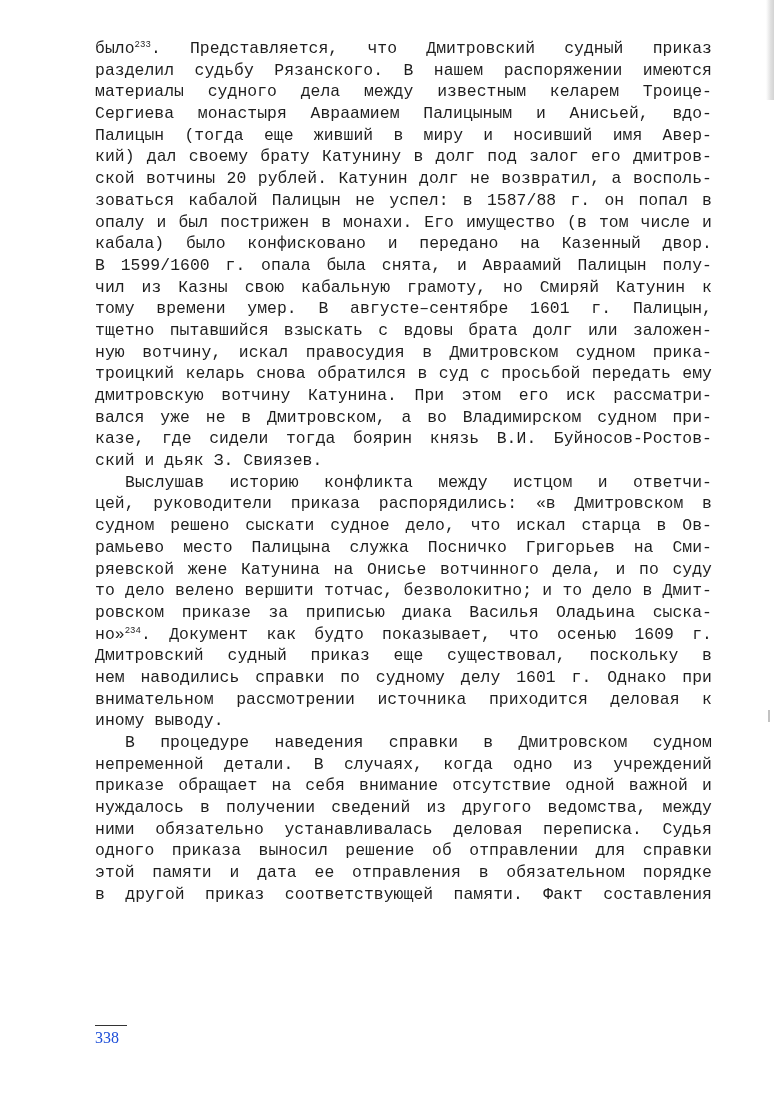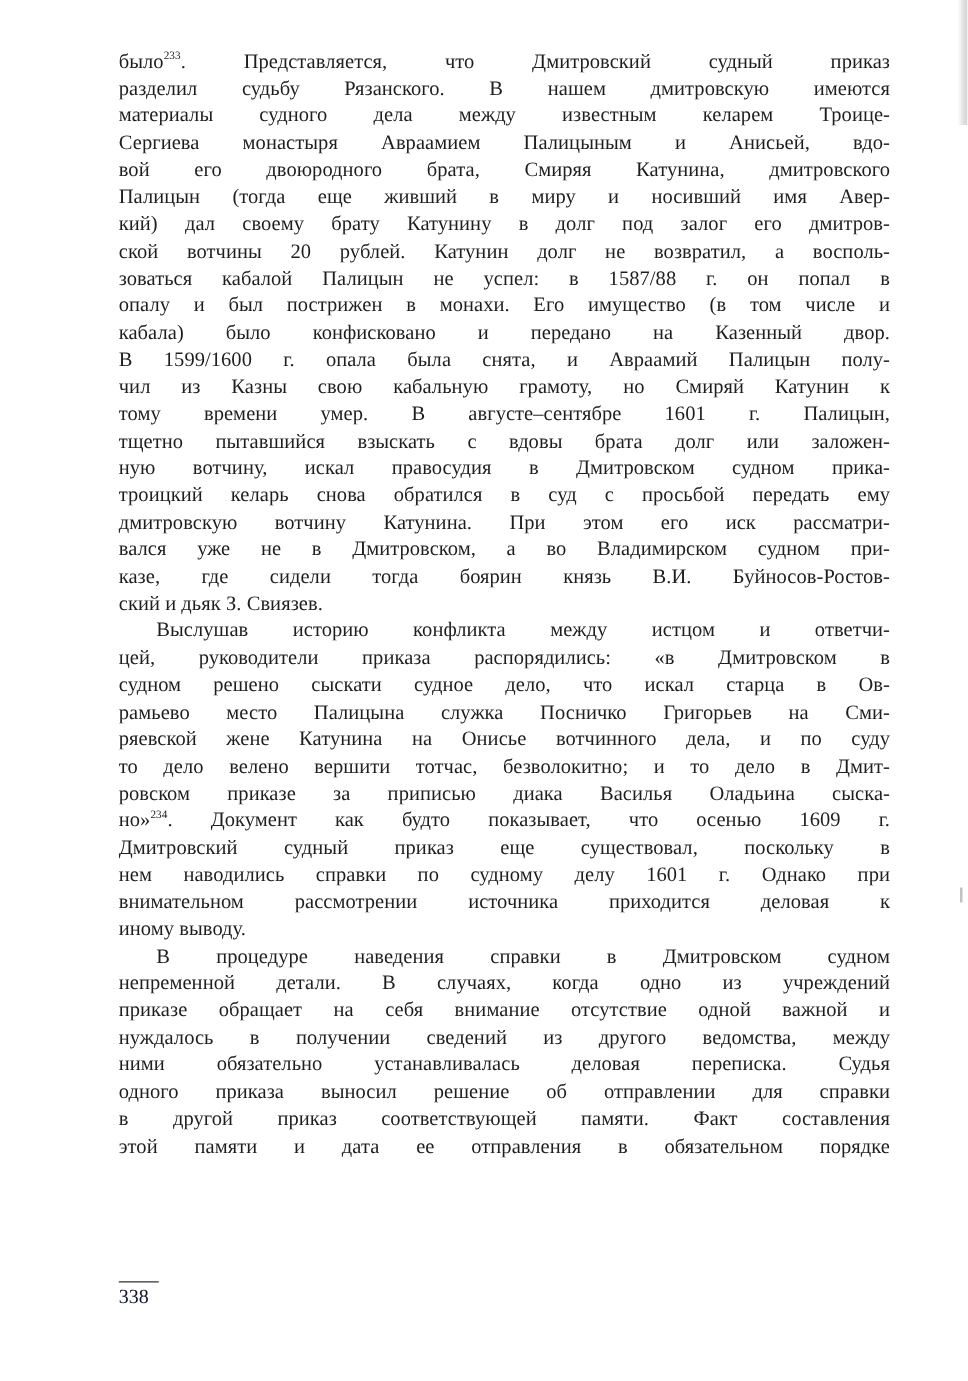--- a/index.html
+++ b/index.html
@@ -22,21 +22,21 @@
       width: 617px;
     }
     .line {
       display: block;
       height: 21.7px;
       line-height: 21.7px;
       font-size: 16.4px;
       white-space: nowrap;
       text-align: justify;
       text-align-last: justify;
-      font-family: Liberation Serif, serif;
+      font-family: Liberation Mono, monospace;
       letter-spacing: 0.05px;
       word-spacing: 0px;
     }
     .line.last {
       text-align-last: left;
     }
     .line.indent {
       padding-left: 30px;
     }
     sup {
@@ -70,36 +70,35 @@
     .footer-rule {
       width: 32px;
       height: 1px;
       background: #333;
       margin-bottom: 3px;
     }
     .page-number {
       font-family: "Liberation Serif", "DejaVu Serif", serif;
       font-size: 16px;
       line-height: 18px;
-      color: #0f172a;
+      color: #1d4ed8;
     }
   </style>
 </head>
 <body>
 
 <div class="gutter"></div>
 <div class="gutter-low"></div>
 
 <div class="page" id="page-body">
     <div>
       <span class="line"><span>было</span><sup>233</sup><span>. Представляется, что Дмитровский судный приказ</span></span>
-      <span class="line"><span>разделил судьбу Рязанского. В нашем дмитровскую имеются</span></span>
+      <span class="line"><span>разделил судьбу Рязанского. В нашем распоряжении имеются</span></span>
       <span class="line"><span>материалы судного дела между известным келарем Троице-</span></span>
       <span class="line"><span>Сергиева монастыря Авраамием Палицыным и Анисьей, вдо-</span></span>
-      <span class="line"><span>вой его двоюродного брата, Смиряя Катунина, дмитровского</span></span>
       <span class="line"><span>Палицын (тогда еще живший в миру и носивший имя Авер-</span></span>
       <span class="line"><span>кий) дал своему брату Катунину в долг под залог его дмитров-</span></span>
       <span class="line"><span>ской вотчины 20 рублей. Катунин долг не возвратил, а восполь-</span></span>
       <span class="line"><span>зоваться кабалой Палицын не успел: в 1587/88 г. он попал в</span></span>
       <span class="line"><span>опалу и был пострижен в монахи. Его имущество (в том числе и</span></span>
       <span class="line"><span>кабала) было конфисковано и передано на Казенный двор.</span></span>
       <span class="line"><span>В 1599/1600 г. опала была снята, и Авраамий Палицын полу-</span></span>
       <span class="line"><span>чил из Казны свою кабальную грамоту, но Смиряй Катунин к</span></span>
       <span class="line"><span>тому времени умер. В августе–сентябре 1601 г. Палицын,</span></span>
       <span class="line"><span>тщетно пытавшийся взыскать с вдовы брата долг или заложен-</span></span>
@@ -124,21 +123,21 @@
       <span class="line"><span>внимательном рассмотрении источника приходится деловая к</span></span>
       <span class="line last"><span>иному выводу.</span></span>
     </div>
     <div>
       <span class="line indent"><span>В процедуре наведения справки в Дмитровском судном</span></span>
       <span class="line"><span>непременной детали. В случаях, когда одно из учреждений</span></span>
       <span class="line"><span>приказе обращает на себя внимание отсутствие одной важной и</span></span>
       <span class="line"><span>нуждалось в получении сведений из другого ведомства, между</span></span>
       <span class="line"><span>ними обязательно устанавливалась деловая переписка. Судья</span></span>
       <span class="line"><span>одного приказа выносил решение об отправлении для справки</span></span>
+      <span class="line"><span>этой памяти и дата ее отправления в обязательном порядке</span></span>
       <span class="line"><span>в другой приказ соответствующей памяти. Факт составления</span></span>
-      <span class="line"><span>этой памяти и дата ее отправления в обязательном порядке</span></span>
     </div>
   </div>
 
 <div class="footer">
   <div class="footer-rule"></div>
   <div class="page-number">338</div>
 </div>
 
 </body></html>

